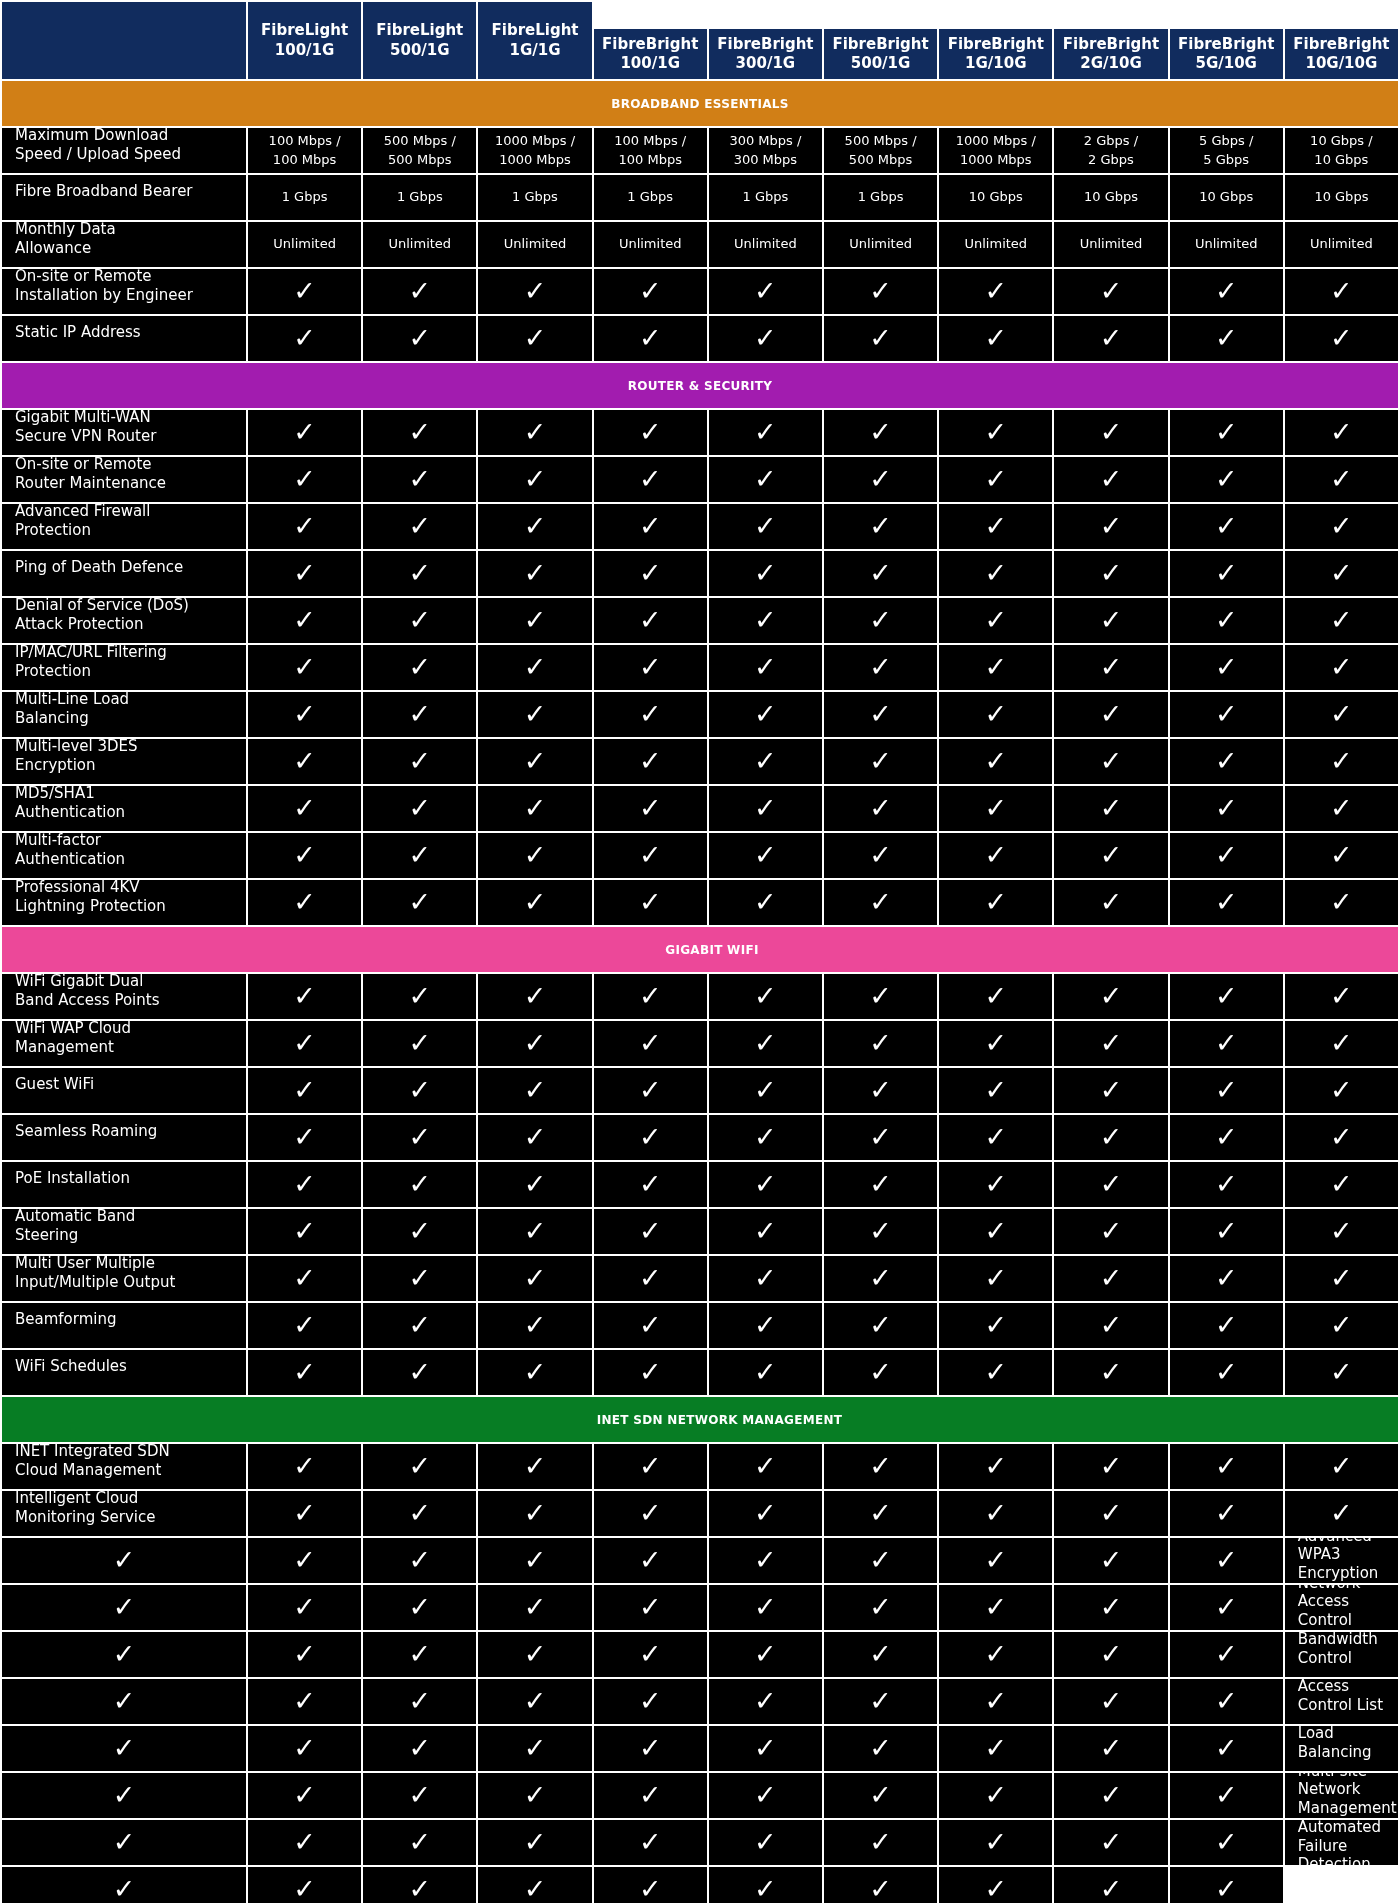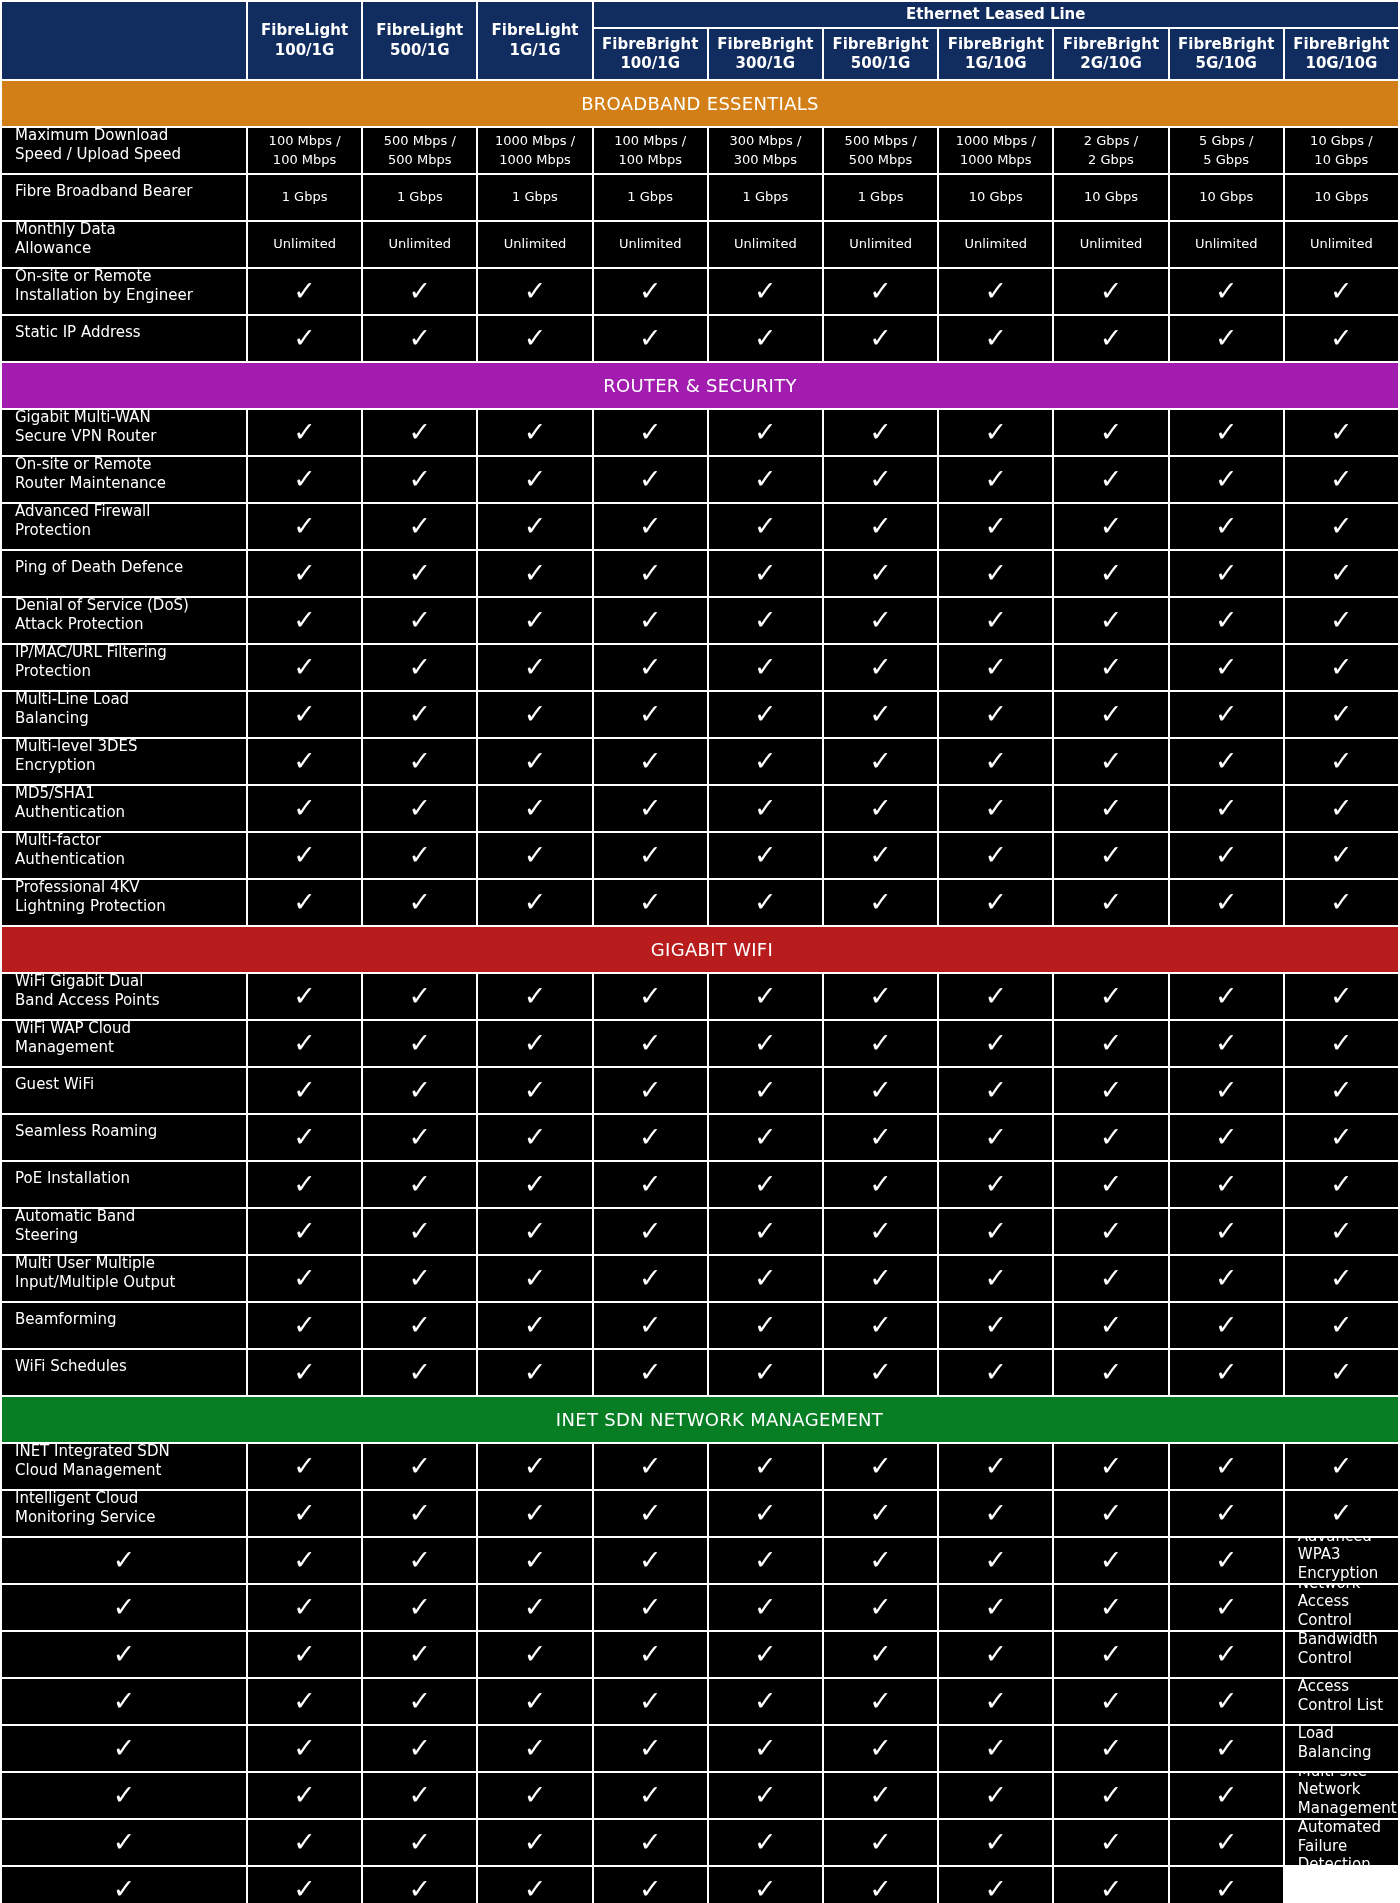--- a/index.html
+++ b/index.html
@@ -21,21 +21,21 @@
   }
   .header-cell{
     background:#112c5e;
     font-weight:bold;font-size:15px;line-height:1.3;
     text-align:center;white-space:pre-line;
   }
   .group-header{font-size:15px;}
   .banner{
     grid-column:1/-1;
     display:flex;align-items:center;justify-content:center;
-    color:#ffffff;font-weight:normal;font-size:18px;letter-spacing:.3px;
+    color:#ffffff;font-weight:bold;font-size:12px;letter-spacing:.3px;
   }
   .label-cell{
     justify-content:flex-start;text-align:left;
     padding:0 8px 12px 13px;
     font-size:15px;line-height:1.22;white-space:pre-line;
   }
   .value-cell{
     font-size:13px;line-height:1.4;text-align:center;white-space:pre-line;
   }
   .check{
@@ -47,21 +47,20 @@
 <body>
 
 <div id="app">
     <div class="cell header-cell" style="grid-area: 1 / 1 / 3;"></div>
     <div class="cell header-cell" style="grid-area: 1 / 2 / 3;">FibreLight
 100/1G</div>
     <div class="cell header-cell" style="grid-area: 1 / 3 / 3;">FibreLight
 500/1G</div>
     <div class="cell header-cell" style="grid-area: 1 / 4 / 3;">FibreLight
 1G/1G</div>
-    <div class="cell header-cell group-header" style="grid-area: 1 / 5 / auto / 12;">Ethernet Leased Line</div>
     <div class="cell header-cell" style="grid-area: 2 / 5;">FibreBright
 100/1G</div>
     <div class="cell header-cell" style="grid-area: 2 / 6;">FibreBright
 300/1G</div>
     <div class="cell header-cell" style="grid-area: 2 / 7;">FibreBright
 500/1G</div>
     <div class="cell header-cell" style="grid-area: 2 / 8;">FibreBright
 1G/10G</div>
     <div class="cell header-cell" style="grid-area: 2 / 9;">FibreBright
 2G/10G</div>
@@ -263,21 +262,21 @@
     <div class="cell value-cell"><span class="check">✓</span></div>
     <div class="cell value-cell"><span class="check">✓</span></div>
     <div class="cell value-cell"><span class="check">✓</span></div>
     <div class="cell value-cell"><span class="check">✓</span></div>
     <div class="cell value-cell"><span class="check">✓</span></div>
     <div class="cell value-cell"><span class="check">✓</span></div>
     <div class="cell value-cell"><span class="check">✓</span></div>
     <div class="cell value-cell"><span class="check">✓</span></div>
     <div class="cell value-cell"><span class="check">✓</span></div>
     <div class="cell value-cell"><span class="check">✓</span></div>
-    <div class="banner" style="background: #b91c1c; padding-left: 24px;">GIGABIT WIFI</div>
+    <div class="banner" style="background: #ec4899; padding-left: 24px;">GIGABIT WIFI</div>
     <div class="cell label-cell">WiFi Gigabit Dual
 Band Access Points</div>
     <div class="cell value-cell"><span class="check">✓</span></div>
     <div class="cell value-cell"><span class="check">✓</span></div>
     <div class="cell value-cell"><span class="check">✓</span></div>
     <div class="cell value-cell"><span class="check">✓</span></div>
     <div class="cell value-cell"><span class="check">✓</span></div>
     <div class="cell value-cell"><span class="check">✓</span></div>
     <div class="cell value-cell"><span class="check">✓</span></div>
     <div class="cell value-cell"><span class="check">✓</span></div>

